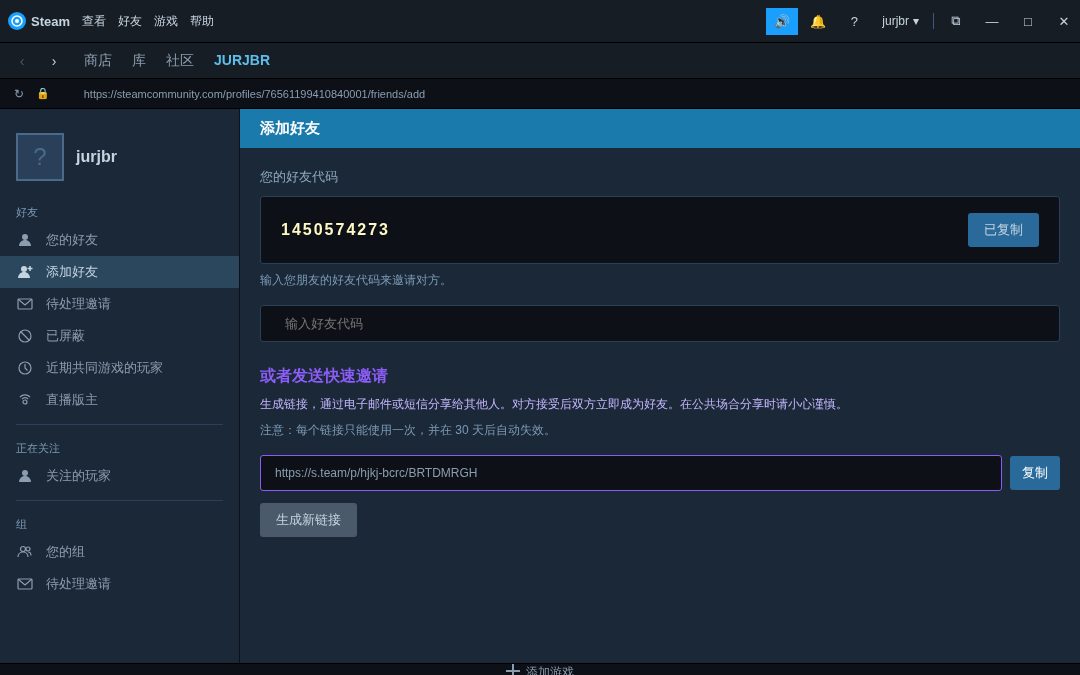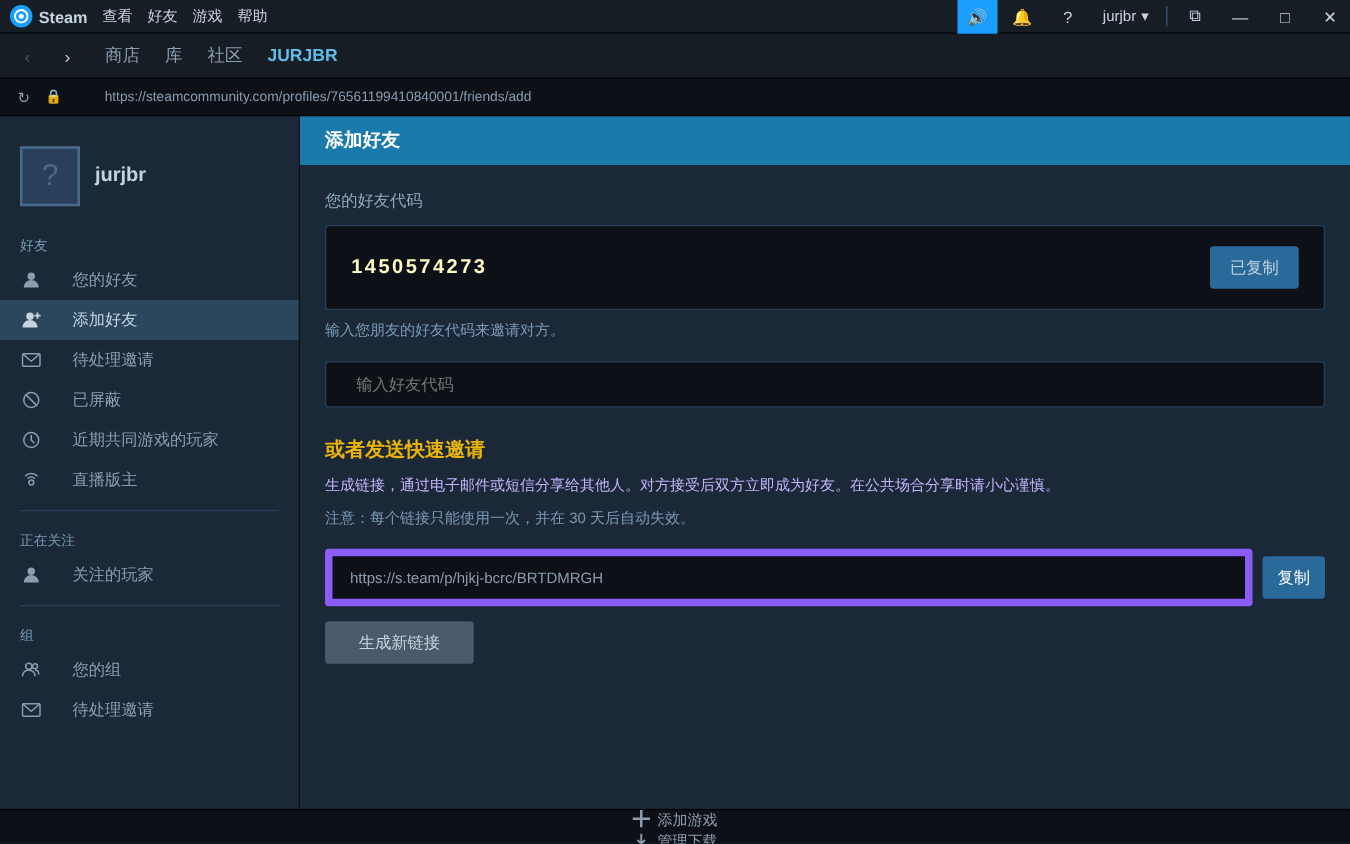--- a/index.html
+++ b/index.html
@@ -8,21 +8,21 @@
       height: 675px;
       background: #1b2838;
       font-family: "Microsoft YaHei", "SimHei", sans-serif;
       color: #c6d4df;
       overflow: hidden;
       font-size: 13px;
     }
 
     
     #titlebar {
-      height: 27px;
+      height: 43px;
       background: #171d25;
       display: flex;
       align-items: center;
       justify-content: space-between;
       padding: 0 0 0 8px;
       border-bottom: 1px solid #000;
     }
     #titlebar-left {
       display: flex;
       align-items: center;
@@ -186,21 +186,21 @@
     }
     .section-label {
       font-size: 11px;
       color: #7a9ab5;
       padding: 8px 16px 4px;
       text-transform: none;
     }
     .sidebar-item {
       display: flex;
       align-items: center;
-      gap: 24px;
+      gap: 12px;
       padding: 7px 16px;
       cursor: pointer;
       color: #8b9daf;
       font-size: 13px;
     }
     .sidebar-item.active { background: #2a475e; color: #c6d4df; }
     .sidebar-icon {
       width: 18px;
       height: 18px;
       display: flex;
@@ -274,21 +274,21 @@
       border-radius: 3px;
       padding: 10px 24px;
       color: #8b9daf;
       font-size: 13px;
       font-family: inherit;
       outline: none;
     }
     .quick-invite-title {
       font-size: 16px;
       font-weight: bold;
-      color: #eab308;
+      color: #8b5cf6;
       margin-top: 24px;
       margin-bottom: 8px;
     }
     .quick-invite-desc {
       font-size: 12px;
       color: #c4b5fd;
       line-height: 1.6;
       margin-bottom: 8px;
     }
     .quick-invite-note {
@@ -298,42 +298,42 @@
     }
     .link-copy-row {
       display: flex;
       align-items: center;
       gap: 8px;
       margin-bottom: 12px;
     }
     .link-box {
       flex: 1;
       background: #0d1117;
-      border: 6px solid #8b5cf6;
+      border: 1px solid #8b5cf6;
       border-radius: 3px;
       padding: 10px 14px;
       color: #8b9daf;
       font-size: 12px;
     }
     .btn-copy {
       background: #2a6a9a;
       border: none;
       color: white;
       padding: 8px 12px;
       font-size: 13px;
       border-radius: 3px;
       cursor: pointer;
       font-family: inherit;
       white-space: nowrap;
     }
     .btn-generate {
       background: #4a5a6a;
       border: none;
       color: #c6d4df;
-      padding: 8px 27px;
+      padding: 8px 16px;
       font-size: 13px;
       border-radius: 3px;
       cursor: pointer;
       font-family: inherit;
     }
 
     
     #footer {
       height: 28px;
       background: #0d1117;

